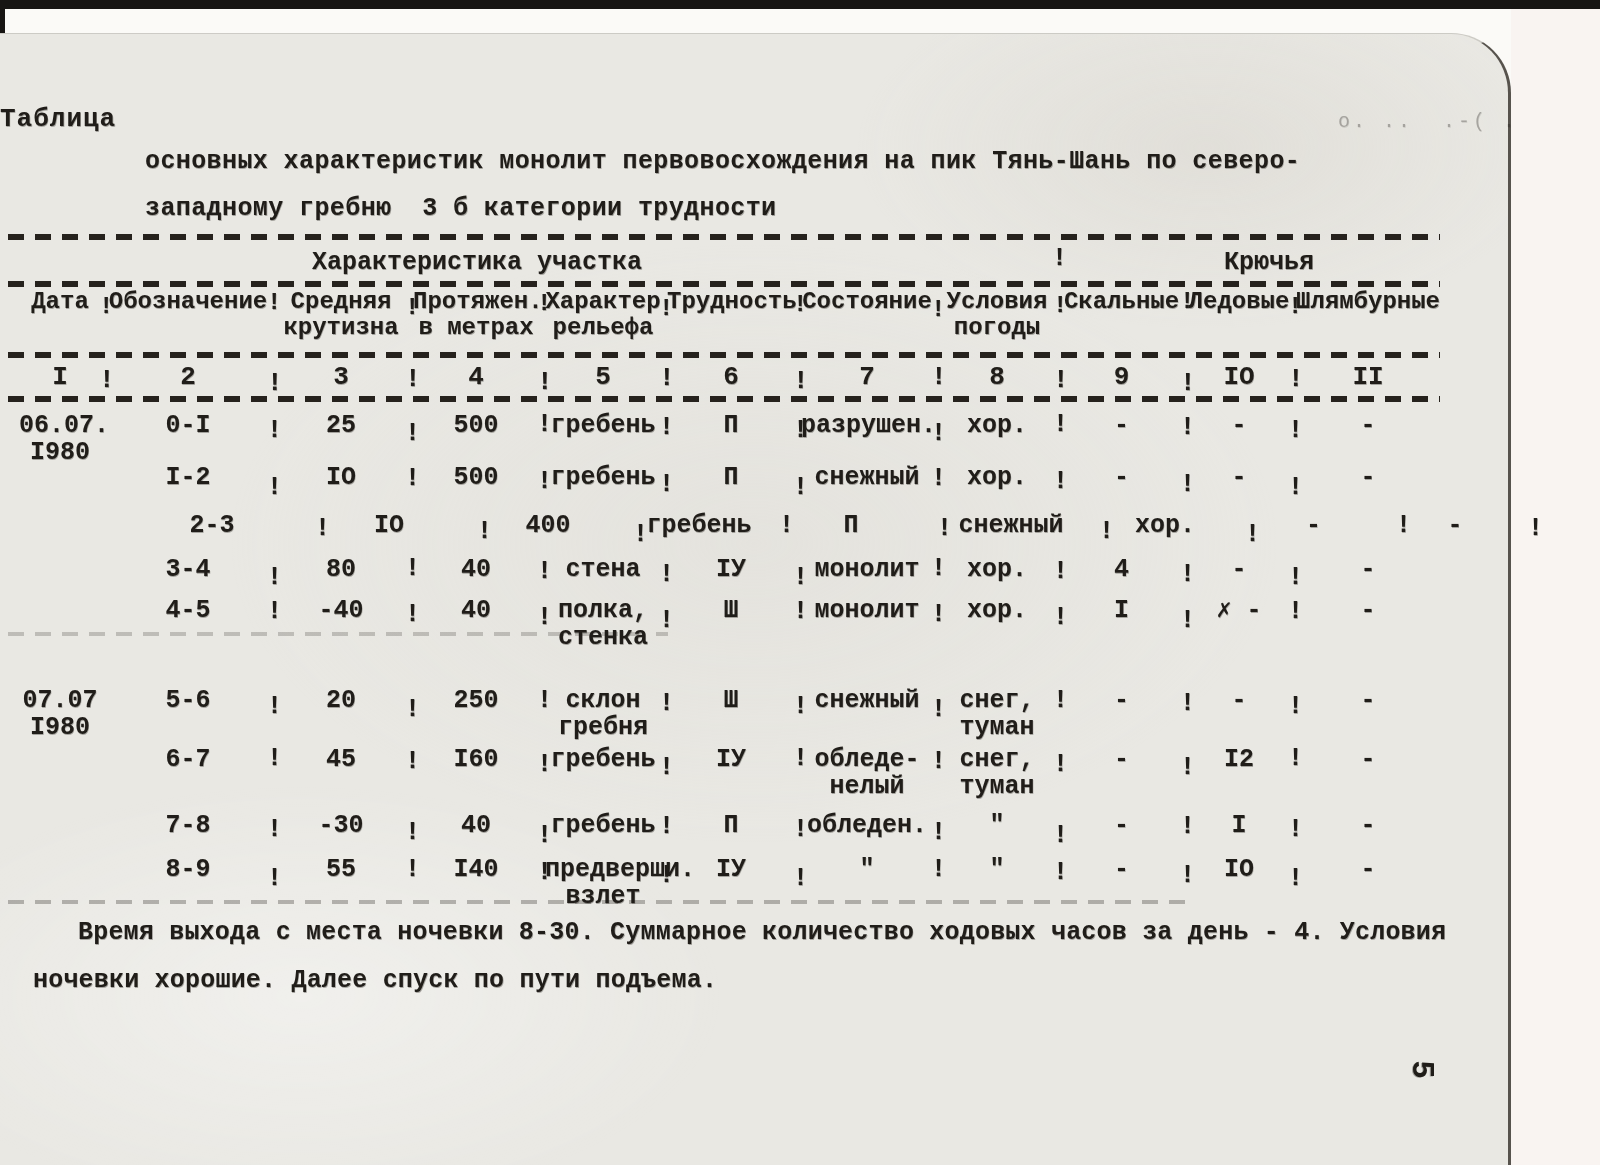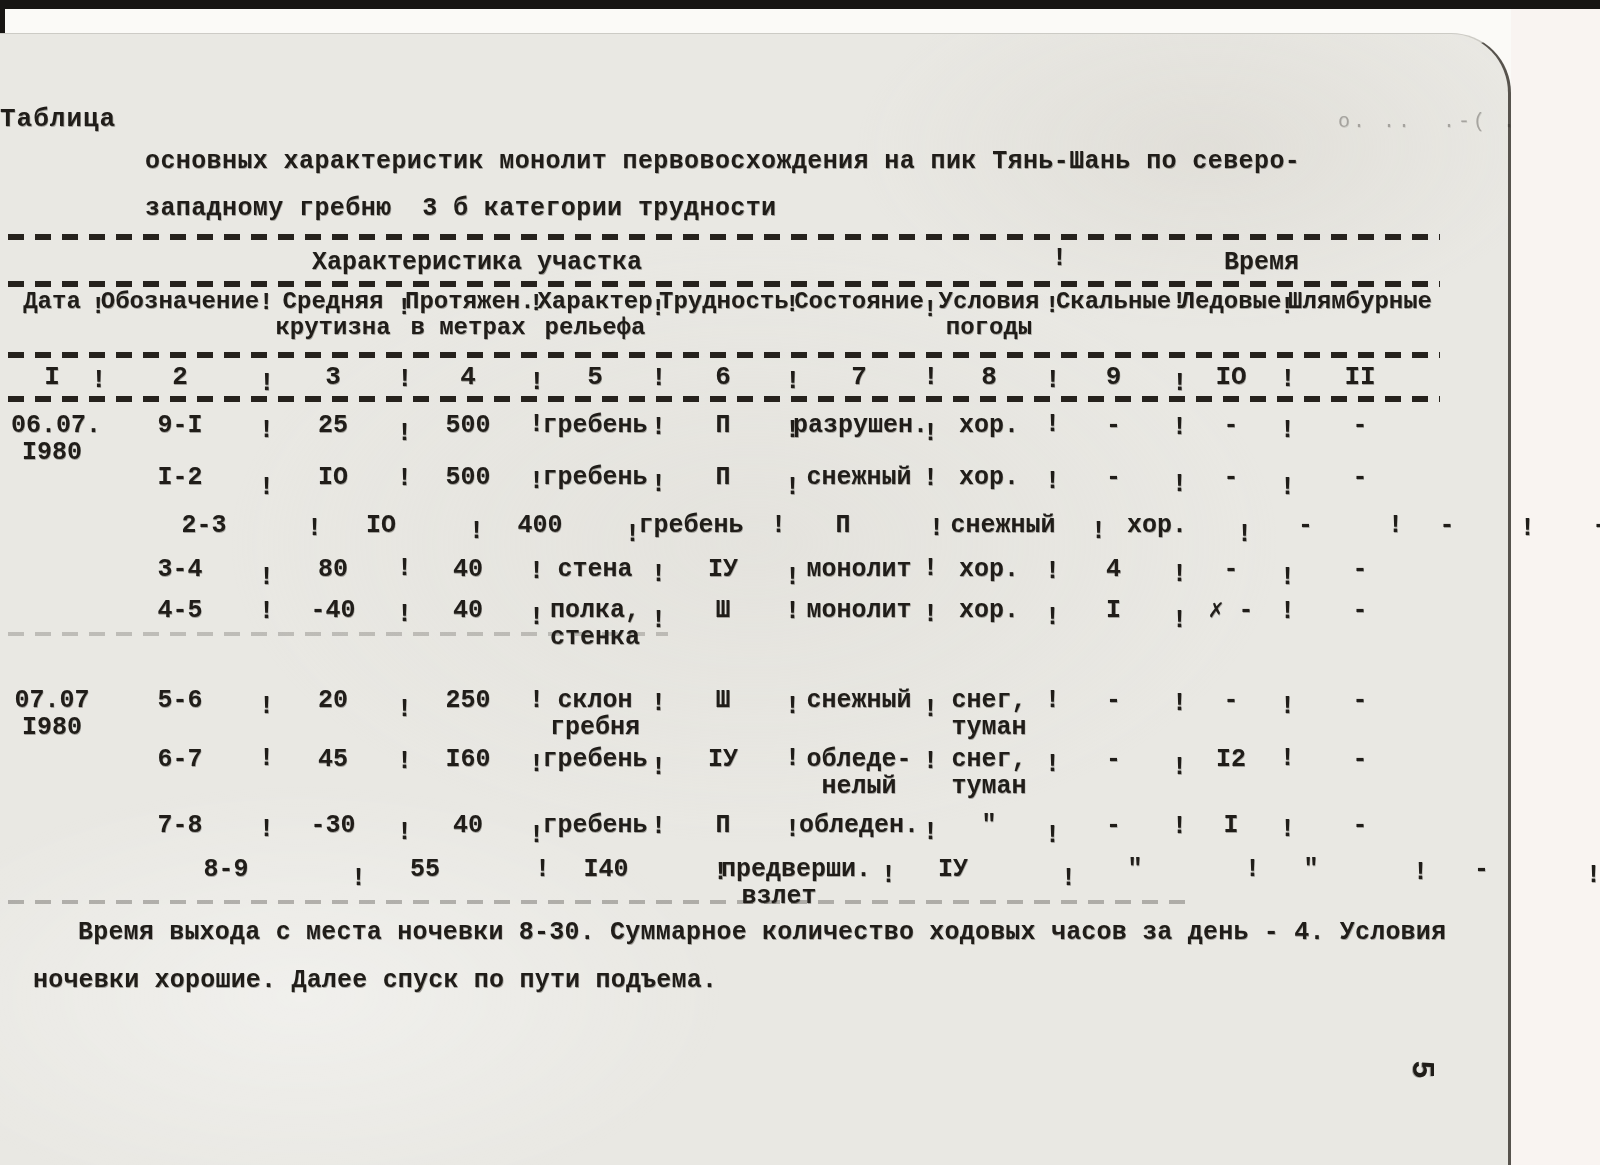--- a/index.html
+++ b/index.html
@@ -33,21 +33,21 @@
     background:repeating-linear-gradient(90deg,#26221d 0 16px, rgba(0,0,0,0) 16px 27px);
   }
   .rA{top:200px;} .rB{top:247px;} .rC{top:318px;} .rD{top:362px;}
   .faint{opacity:0.22; height:4px;}
   .f1{top:598px; width:660px;}
   .f2{top:866px; width:1180px; opacity:0.3;}
   .sechdr{position:absolute; font-size:25px; font-weight:700; white-space:pre;}
   .secL{left:312px; top:214px;}
   .secSep{left:1052px; top:210px;}
   .secR{left:1224px; top:214px;}
-  #table-area{position:absolute; left:0; top:0; width:1220px; height:1132px;}
+  #table-area{position:absolute; left:8px; top:0; width:1220px; height:1132px;}
   .trow{
     position:absolute; left:8px; width:1427px; display:grid;
     grid-template-columns:88px 168px 138px 132px 122px 134px 138px 122px 127px 108px 150px;
     font-size:25px; font-weight:700;
   }
   .c{position:relative; padding:0 3px; white-space:pre-line; line-height:27px;}
   .c.l{text-align:left;} .c.c{text-align:center;}
   .c .sep{position:absolute; left:-5px; top:1px; display:inline-block;}
   .c.hd{font-size:24px; line-height:26px;}
   .c.num{font-size:26px;}
@@ -68,21 +68,21 @@
 
   <div class="paper ink">
     <div class="title">Таблица</div>
     <div class="sub s1">основных характеристик монолит первовосхождения на пик Тянь-Шань по северо-</div>
     <div class="sub s2">западному гребню  3 б категории трудности</div>
     <div class="corner">о. ..  .-( .</div>
 
     <div class="rule rA"></div>
     <div class="sechdr secL">Характеристика участка</div>
     <div class="sechdr secSep">!</div>
-    <div class="sechdr secR">Время</div>
+    <div class="sechdr secR">Крючья</div>
     <div class="rule rB"></div>
     <div class="rule rC"></div>
     <div class="rule rD"></div>
     <div class="rule faint f1"></div>
     <div class="rule faint f2"></div>
 
     <div id="table-area">
         <div class="trow" style="top: 255px;">
           <div class="c l hd"><span class="v">Дата</span></div>
           <div class="c c hd"><span class="sep" style="transform: translateY(4px);">!</span><span class="v">Обозначение</span></div>
@@ -109,21 +109,21 @@
           <div class="c c num"><span class="sep" style="transform: translateY(0px);">!</span><span class="v">6</span></div>
           <div class="c l num"><span class="sep" style="transform: translateY(3px);">!</span><span class="v">7</span></div>
           <div class="c l num"><span class="sep" style="transform: translateY(-1px);">!</span><span class="v">8</span></div>
           <div class="c c num"><span class="sep" style="transform: translateY(2px);">!</span><span class="v">9</span></div>
           <div class="c c num"><span class="sep" style="transform: translateY(5px);">!</span><span class="v">IO</span></div>
           <div class="c c num"><span class="sep" style="transform: translateY(1px);">!</span><span class="v">II</span></div>
         </div>
         <div class="trow" style="top: 378px;">
           <div class="c l"><span class="v">06.07.
 I980</span></div>
-          <div class="c c"><span class="v">9-I</span></div>
+          <div class="c c"><span class="v">0-I</span></div>
           <div class="c c"><span class="sep" style="transform: translateY(4px);">!</span><span class="v">25</span></div>
           <div class="c c"><span class="sep" style="transform: translateY(7px);">!</span><span class="v">500</span></div>
           <div class="c l"><span class="sep" style="transform: translateY(-2px);">!</span><span class="v">гребень</span></div>
           <div class="c c"><span class="sep" style="transform: translateY(1px);">!</span><span class="v">П</span></div>
           <div class="c l"><span class="sep" style="transform: translateY(4px);">!</span><span class="v">разрушен.</span></div>
           <div class="c l"><span class="sep" style="transform: translateY(7px);">!</span><span class="v">хор.</span></div>
           <div class="c c"><span class="sep" style="transform: translateY(-2px);">!</span><span class="v">-</span></div>
           <div class="c c"><span class="sep" style="transform: translateY(1px);">!</span><span class="v">-</span></div>
           <div class="c c"><span class="sep" style="transform: translateY(4px);">!</span><span class="v">-</span></div>
         </div>
@@ -217,21 +217,21 @@
           <div class="c c"><span class="sep" style="transform: translateY(3px);">!</span><span class="v">-30</span></div>
           <div class="c c"><span class="sep" style="transform: translateY(6px);">!</span><span class="v">40</span></div>
           <div class="c l"><span class="sep" style="transform: translateY(9px);">!</span><span class="v">гребень</span></div>
           <div class="c c"><span class="sep" style="transform: translateY(0px);">!</span><span class="v">П</span></div>
           <div class="c l"><span class="sep" style="transform: translateY(3px);">!</span><span class="v">обледен.</span></div>
           <div class="c l"><span class="sep" style="transform: translateY(6px);">!</span><span class="v">"</span></div>
           <div class="c c"><span class="sep" style="transform: translateY(9px);">!</span><span class="v">-</span></div>
           <div class="c c"><span class="sep" style="transform: translateY(0px);">!</span><span class="v">I</span></div>
           <div class="c c"><span class="sep" style="transform: translateY(3px);">!</span><span class="v">-</span></div>
         </div>
-        <div class="trow" style="top: 822px; gap: 46px;">
+        <div class="trow" style="top: 822px;">
           <div class="c l"><span class="v"></span></div>
           <div class="c c"><span class="v">8-9</span></div>
           <div class="c c"><span class="sep" style="transform: translateY(8px);">!</span><span class="v">55</span></div>
           <div class="c c"><span class="sep" style="transform: translateY(-1px);">!</span><span class="v">I40</span></div>
           <div class="c l"><span class="sep" style="transform: translateY(2px);">!</span><span class="v">предверши.
 взлет</span></div>
           <div class="c c"><span class="sep" style="transform: translateY(5px);">!</span><span class="v">IУ</span></div>
           <div class="c l"><span class="sep" style="transform: translateY(8px);">!</span><span class="v">"</span></div>
           <div class="c l"><span class="sep" style="transform: translateY(-1px);">!</span><span class="v">"</span></div>
           <div class="c c"><span class="sep" style="transform: translateY(2px);">!</span><span class="v">-</span></div>

